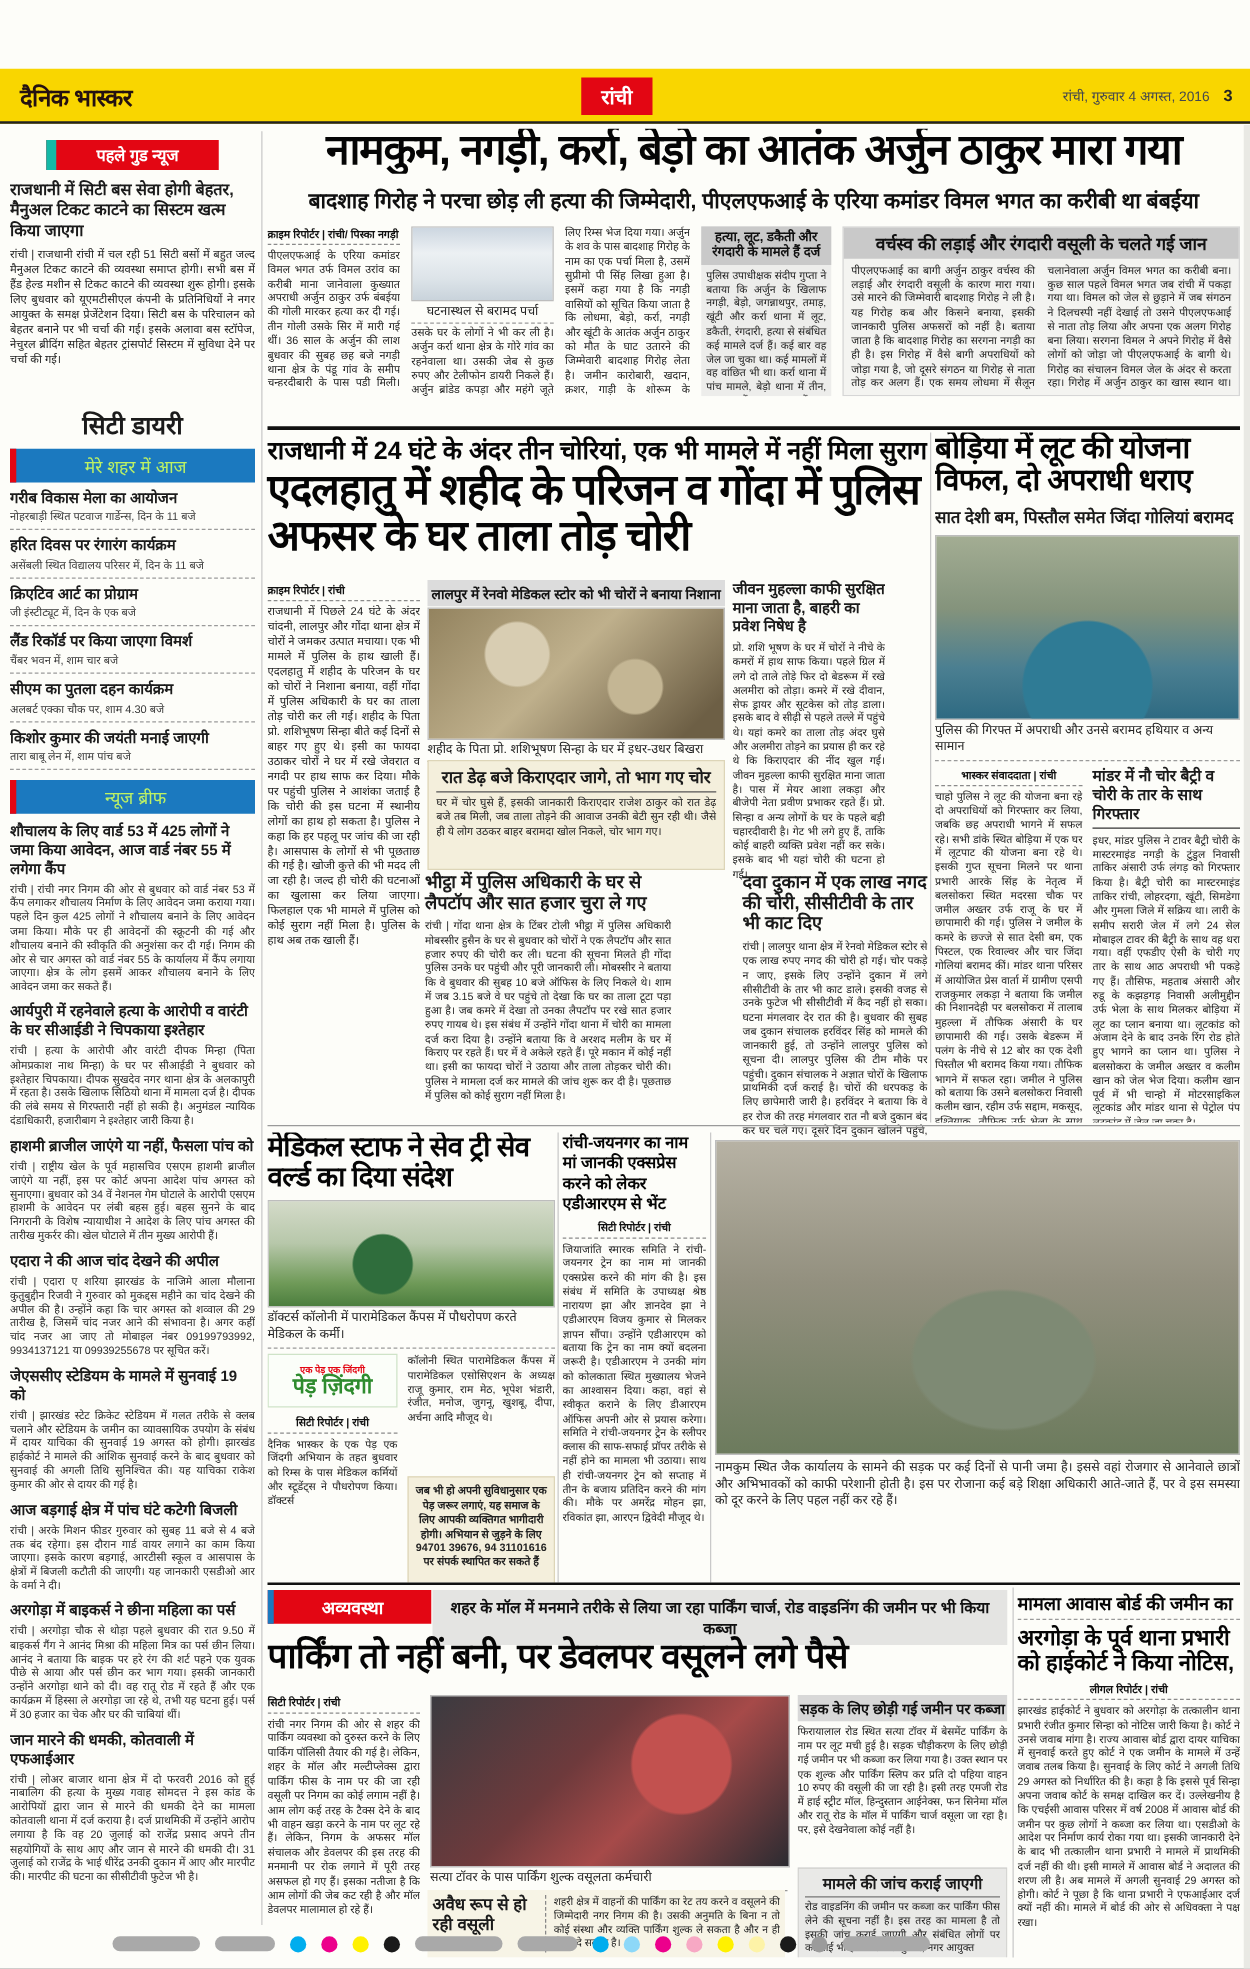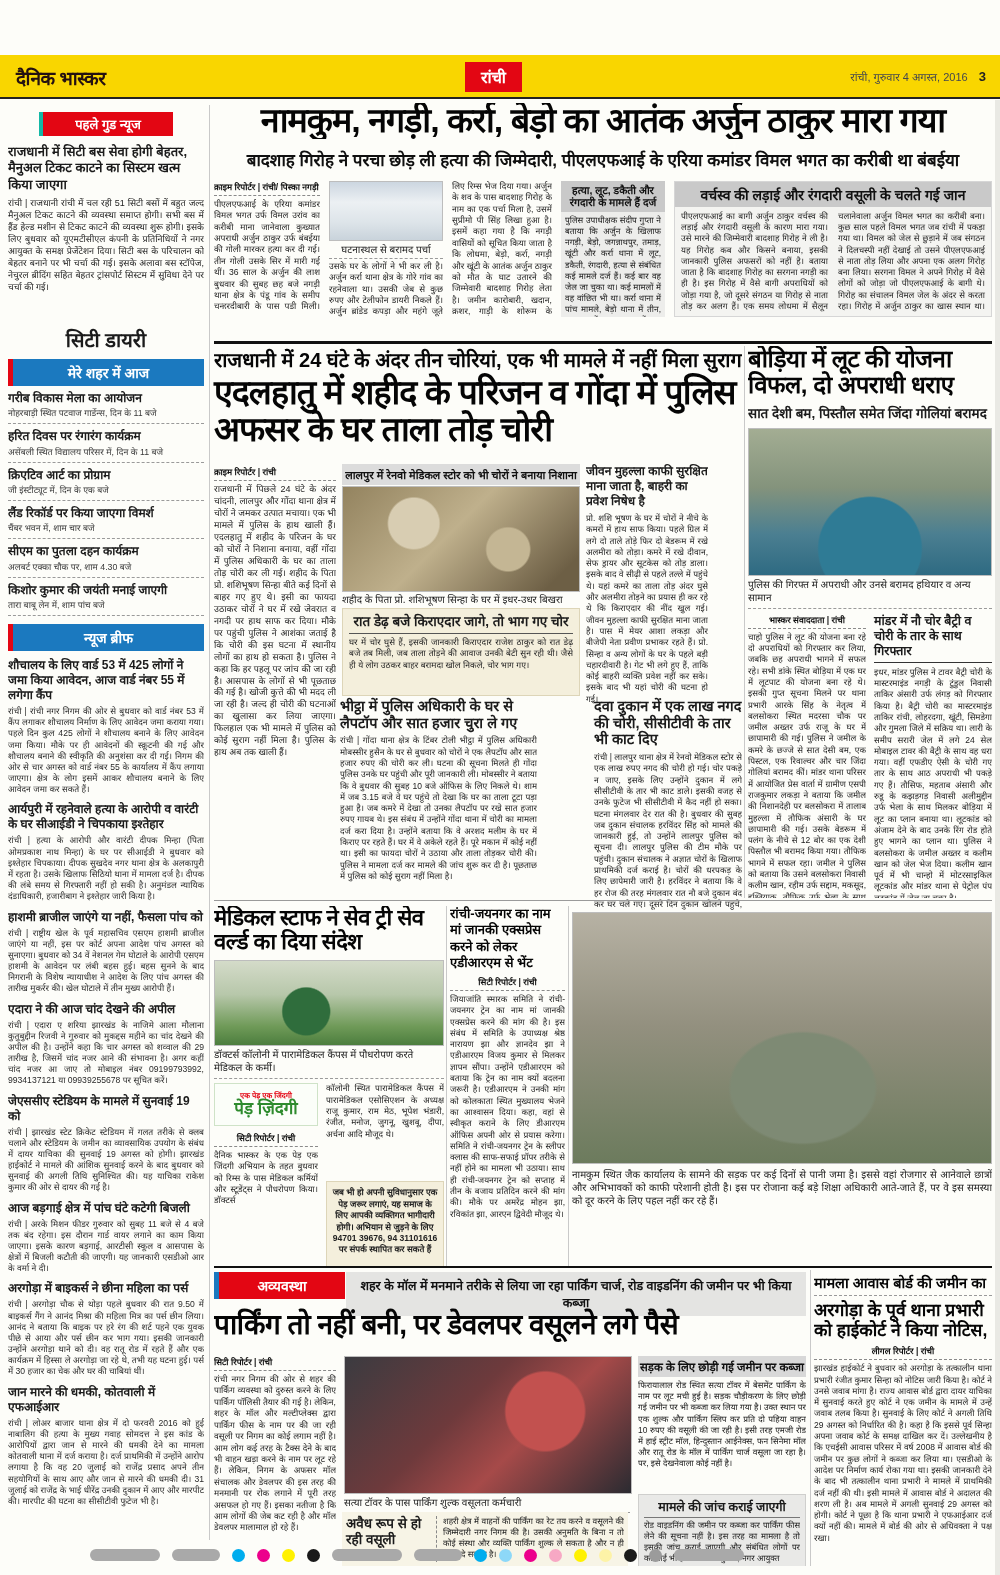--- a/index.html
+++ b/index.html
@@ -10,21 +10,21 @@
   .byline{font-size:8.6px;font-weight:700;color:#111;border-bottom:1px dashed #8a8a8a;padding-bottom:2px;margin-bottom:3px;}
   .cap{font-size:10px;line-height:1.3;color:#222;}
   .dash{border-bottom:1px dashed #9a9a9a;}
   .ph{position:relative;overflow:hidden;border:1px solid #bdbdbd;}
   .ph-pamphlet{background:linear-gradient(180deg,#ccd6e0,#ecf0f3 35%,#dde4e9 70%,#c9d3db);}
   .ph-room{background:radial-gradient(circle at 30% 35%,#d8cdb2 0 14%,transparent 15%),radial-gradient(circle at 70% 60%,#c4b694 0 12%,transparent 13%),linear-gradient(135deg,#93835f,#bfb08c 45%,#6d5f45 90%);}
   .ph-police{background:radial-gradient(circle at 50% 82%,#2f7b95 0 30%,transparent 31%),linear-gradient(180deg,#a3ad93 0%,#84937c 40%,#4b7f91 72%,#2e6a82 100%);}
   .ph-medics{background:radial-gradient(circle at 40% 60%,#2f6d3c 0 16%,transparent 17%),linear-gradient(180deg,#d4dbc9 0%,#b7c7aa 40%,#6f9a58 78%,#4c7e3e 100%);}
   .ph-road{background:radial-gradient(ellipse at 55% 70%,#7e8a74 0 22%,transparent 23%),linear-gradient(180deg,#b7b2a4 0%,#93907f 45%,#6c7b5d 100%);}
   .ph-parking{background:radial-gradient(circle at 70% 40%,#c2514f 0 18%,transparent 19%),linear-gradient(135deg,#3b3b40,#6e3a3c 40%,#a64a49 62%,#2b2b31 100%);}
-  .bluebar{background:#1b79bf;color:#ffffff;font-weight:700;text-align:center;font-size:14px;padding:4px 0;border-left:5px solid #e30613;}
+  .bluebar{background:#1b79bf;color:#bef264;font-weight:400;text-align:center;font-size:14px;padding:4px 0;border-left:5px solid #e30613;}
   .redbox{background:#e30613;color:#fff;font-weight:700;text-align:center;}
   .graybar{background:#c9c9c9;color:#111;font-weight:700;text-align:center;}
   .eventT{font-size:12px;font-weight:700;line-height:1.2;margin-top:5px;}
   .eventD{font-size:8.8px;color:#3a3a3a;margin:2px 0 4px;}
   .briefT{font-size:12px;font-weight:700;line-height:1.25;margin:7px 0 3px;}
   .briefB{font-size:8.6px;line-height:1.3;text-align:justify;color:#2a2a2a;}
   .vline{position:absolute;width:1px;background:#c9c9c9;}
   .dot{width:13px;height:13px;border-radius:50%;flex:0 0 auto;}
   .pill{height:12px;border-radius:6px;background:#a9a9a9;flex:0 0 auto;}
 </style>
@@ -36,21 +36,21 @@
   <div class="abs" style="top:55px;left:0;width:1000px;height:42px;background:#f9d600;border-bottom:2px solid #222;">
     <div class="abs b" style="left:16px;top:10px;font-size:19px;color:#241111;letter-spacing:-0.5px;">दैनिक भास्कर</div>
     <div class="abs redbox" style="left:465px;top:7px;padding:4px 16px;font-size:16px;">रांची</div>
     <div class="abs" style="right:14px;top:14px;font-size:11px;color:#44474e;">
       <span>रांची, गुरुवार 4 अगस्त, 2016</span>
       <span class="b" style="margin-left:8px;font-size:13px;color:#222;">3</span>
     </div>
   </div>
 
   <div class="abs" style="left:8px;top:112px;width:196px;height:1428px;overflow:hidden;">
-    <div class="redbox" style="width:130px;margin:0 auto;font-size:13px;padding:3px 0;border-left:4px solid #14b8a6;">पहले गुड न्यूज</div>
+    <div class="redbox" style="width:130px;margin:0 auto;font-size:13px;padding:3px 0;border-left:8px solid #14b8a6;">पहले गुड न्यूज</div>
     <div class="b" style="font-size:13px;line-height:1.25;margin:8px 0 5px;">राजधानी में सिटी बस सेवा होगी बेहतर, मैनुअल टिकट काटने का सिस्टम खत्म किया जाएगा</div>
     <div class="body" style="height:118px;">रांची | राजधानी रांची में चल रही 51 सिटी बसों में बहुत जल्द मैनुअल टिकट काटने की व्यवस्था समाप्त होगी। सभी बस में हैंड हेल्ड मशीन से टिकट काटने की व्यवस्था शुरू होगी। इसके लिए बुधवार को यूएमटीसीएल कंपनी के प्रतिनिधियों ने नगर आयुक्त के समक्ष प्रेजेंटेशन दिया। सिटी बस के परिचालन को बेहतर बनाने पर भी चर्चा की गई। इसके अलावा बस स्टॉपेज, नेचुरल ब्रीदिंग सहित बेहतर ट्रांसपोर्ट सिस्टम में सुविधा देने पर चर्चा की गई।</div>
 
     <div class="b" style="font-size:20px;text-align:center;margin:10px 0 6px;">सिटी डायरी</div>
     <div class="bluebar">मेरे शहर में आज</div>
 
     <div>
       <div>
           <div class="eventT">गरीब विकास मेला का आयोजन</div>
           <div class="eventD dash" style="padding-bottom:4px;">नोहरबाड़ी स्थित पटवाज गार्डेन्स, दिन के 11 बजे</div>

